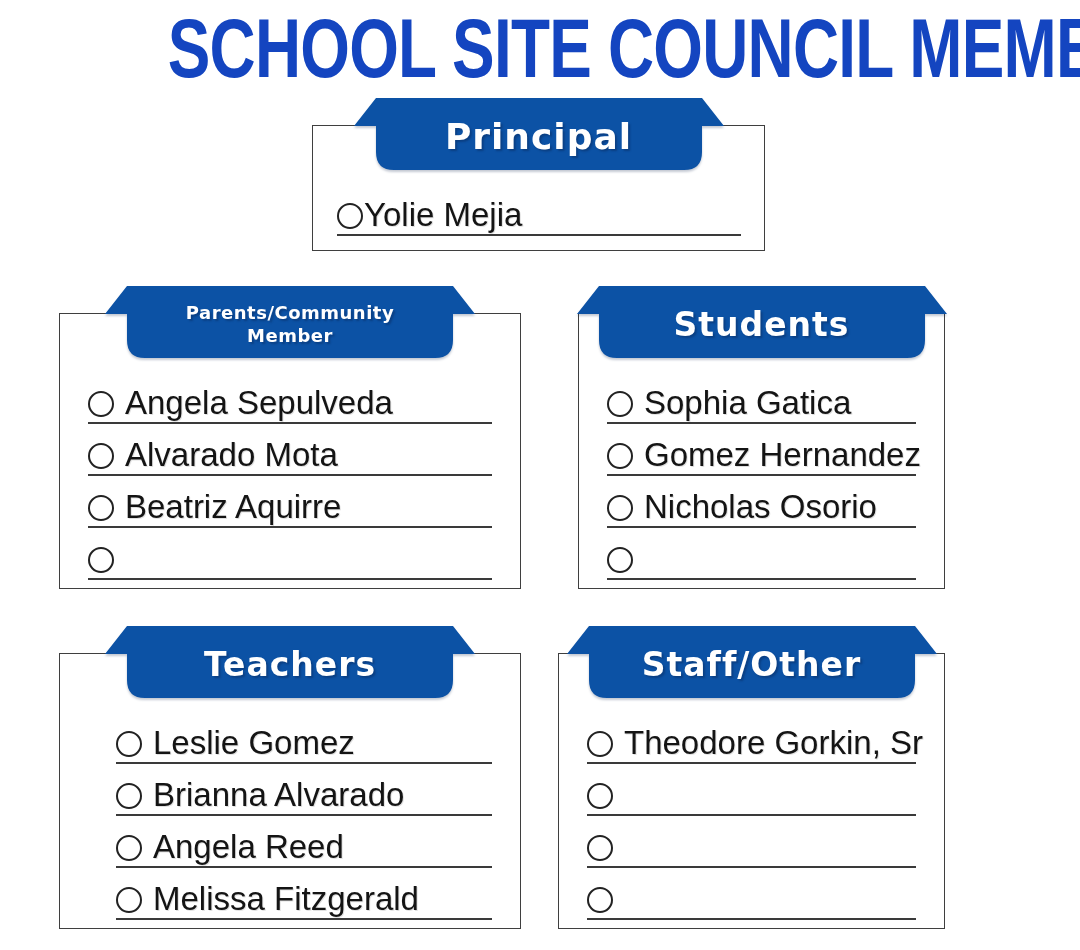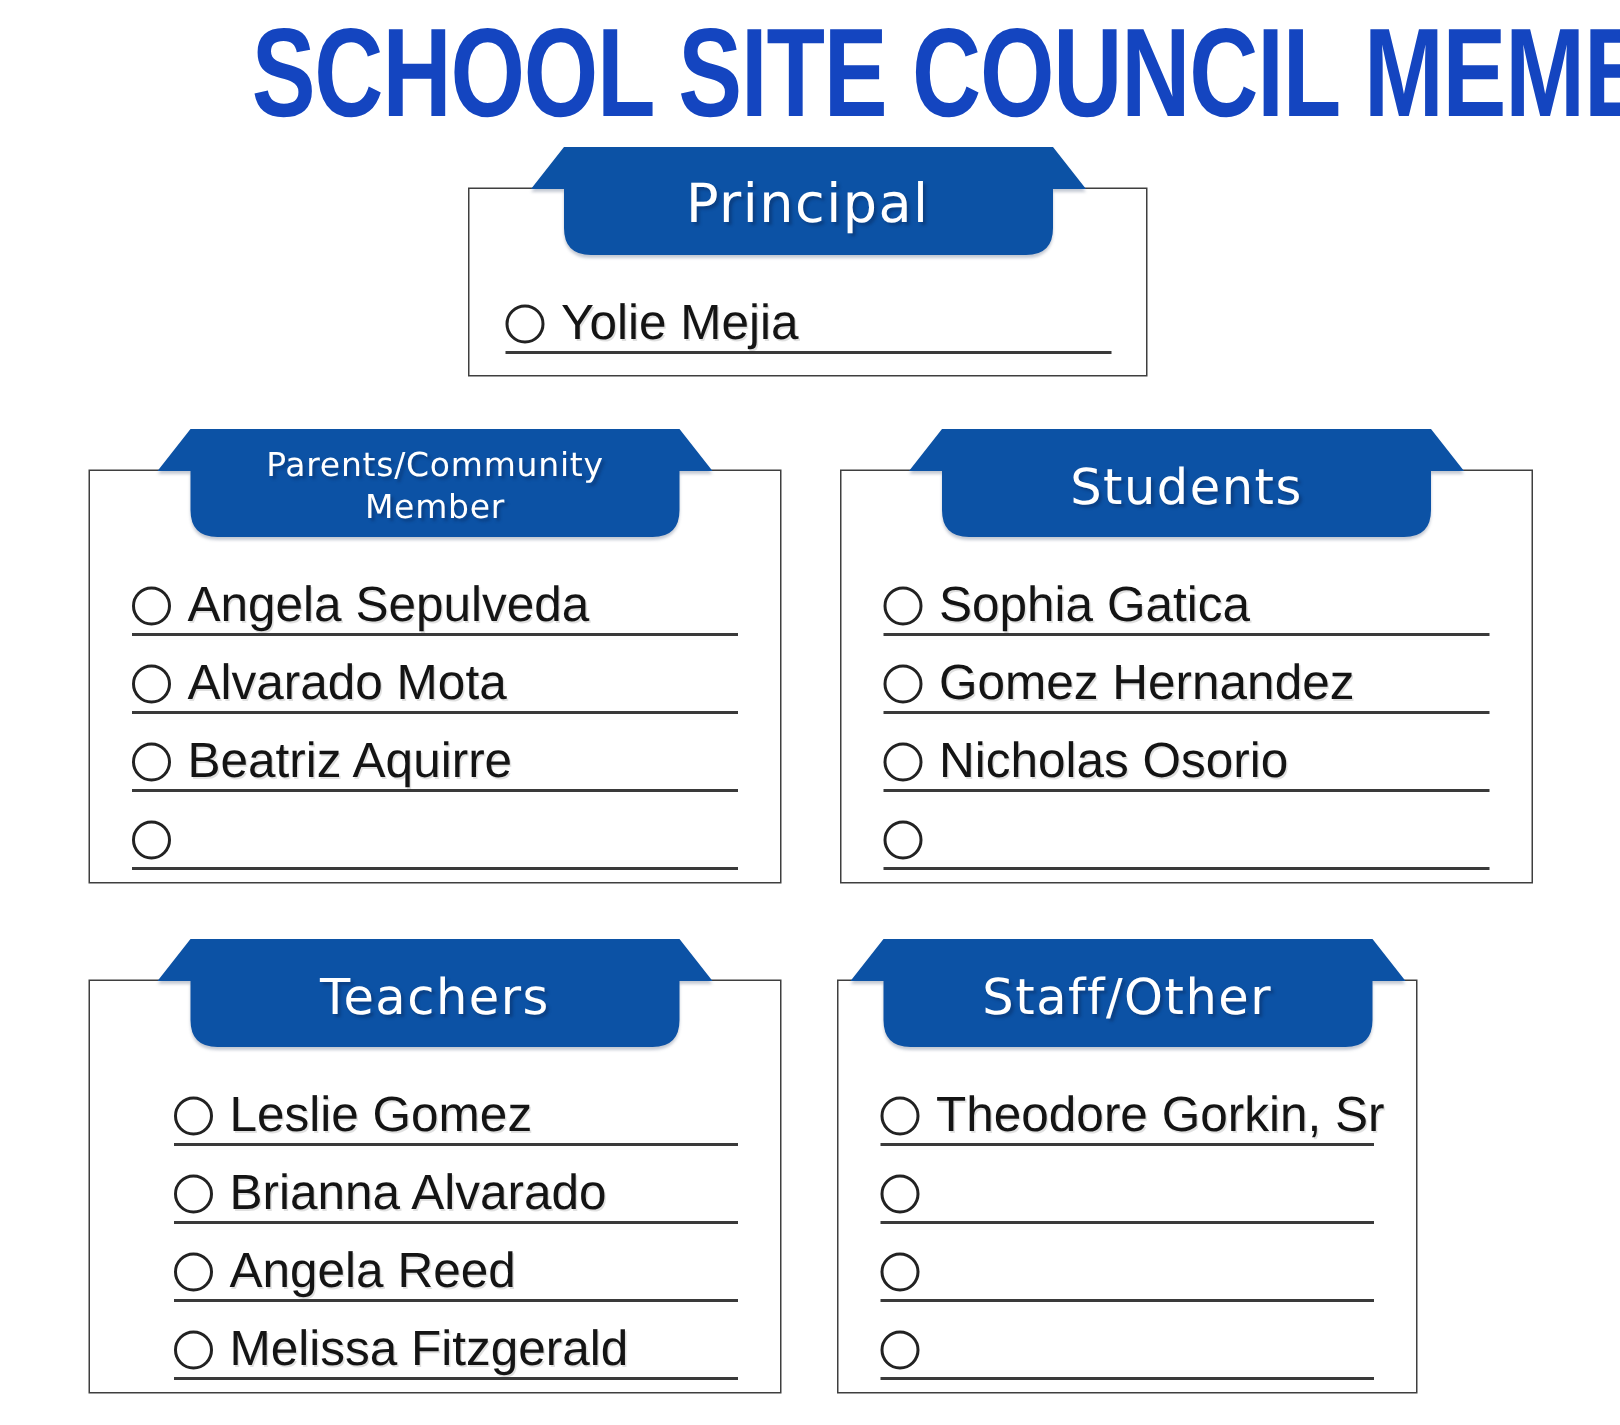--- a/index.html
+++ b/index.html
@@ -11,50 +11,50 @@
   .title{display:inline-block;font-family:"Liberation Sans",sans-serif;
          font-weight:bold;font-size:84px;line-height:1.0;color:#1445c0;
          white-space:nowrap;transform:scaleX(0.76);transform-origin:center top;
          letter-spacing:-1px;}
 
   
   .card{position:absolute;background:#ffffff;border:1.5px solid #3f3f3f;
         box-sizing:border-box;}
   .card-principal{left:312px;top:125px;width:453px;height:126px;}
   .card-parents  {left:59px; top:313px;width:462px;height:276px;}
-  .card-students {left:560px;top:313px;width:462px;height:276px;}
+  .card-students {left:578px;top:313px;width:367px;height:276px;}
   .card-teachers {left:59px; top:653px;width:462px;height:276px;padding-left:28px;}
   .card-staff    {left:558px;top:653px;width:387px;height:276px;}
 
   
   .banner{position:absolute;top:-28px;left:50%;transform:translateX(-50%);
           width:370px;height:72px;}
   .banner svg{position:absolute;inset:0;overflow:visible;
               filter:drop-shadow(0 2px 1px rgba(20,40,80,0.25));}
   .banner .banner-label{position:absolute;inset:0;display:flex;
           flex-direction:column;align-items:center;justify-content:center;
           padding-top:5px;box-sizing:border-box;color:#ffffff;
           font-family:"DejaVu Sans","Liberation Sans",sans-serif;
-          font-weight:normal;text-align:center;
+          font-weight:bold;text-align:center;
           text-shadow:2px 2px 2px rgba(8,30,70,0.35);}
   .banner .one-line{font-size:33px;letter-spacing:1px;}
   .banner .big-line{font-size:36px;letter-spacing:1px;}
-  .banner .two-line{font-size:22px;line-height:1.25;letter-spacing:0.5px;}
+  .banner .two-line{font-size:18px;line-height:1.25;letter-spacing:0.5px;}
 
   
   .rows{margin:58px 28px 0 28px;}
   .card-principal .rows{margin:58px 23px 0 24px;}
   .row{height:52px;box-sizing:border-box;border-bottom:2px solid #3a3a3a;
        display:flex;align-items:flex-end;}
   .circle{width:26px;height:26px;border:2px solid #222222;border-radius:50%;
           box-sizing:border-box;flex-shrink:0;margin-bottom:5px;background:#fff;}
   .member-name{font-family:"Liberation Sans",sans-serif;font-size:33px;
                color:#141414;margin-left:11px;white-space:nowrap;
                line-height:1.15;text-shadow:1px 1px 0 rgba(0,0,0,0.12);}
-  .card-principal .member-name{margin-left:11px;}
+  .card-principal .member-name{margin-left:1px;}
 </style>
 </head>
 <body>
 
 <div class="title-wrap">
   <div class="title">SCHOOL SITE COUNCIL MEMBERS</div>
 </div>
 
 <div class="card card-principal">
   <div class="banner">

